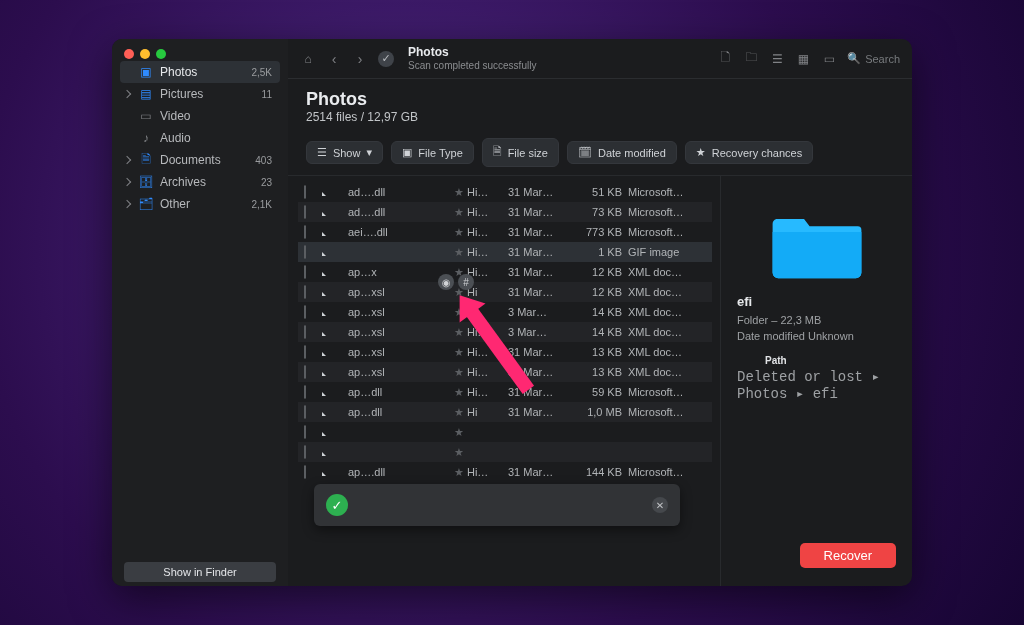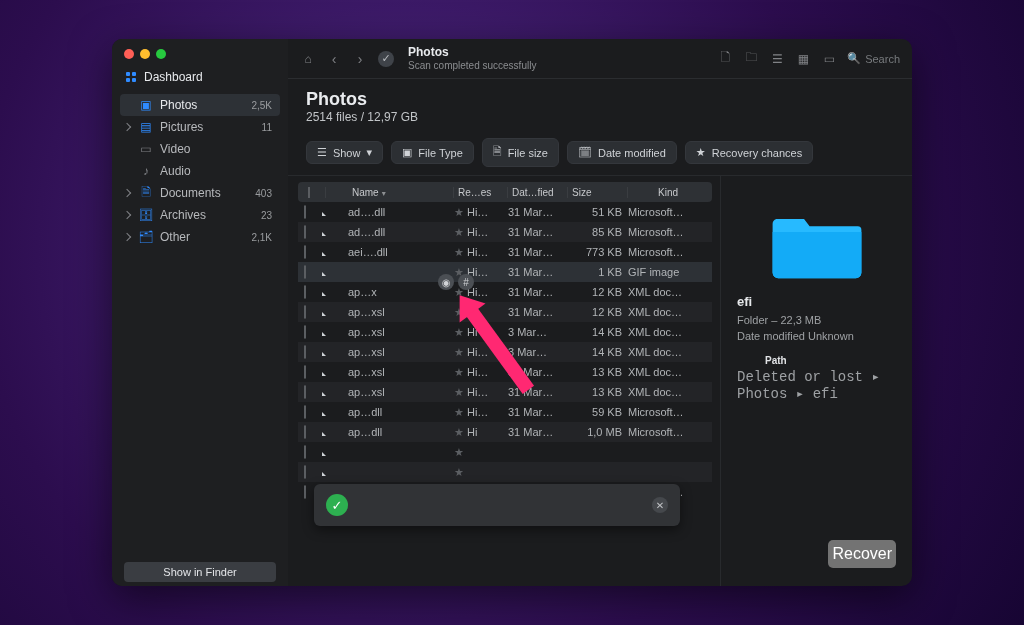--- a/index.html
+++ b/index.html
@@ -88,41 +88,32 @@
   .toast .x{margin-left:auto;width:16px;height:16px;border-radius:8px;background:#45484c;color:#c1c3c6;font-size:10px;display:flex;align-items:center;justify-content:center;cursor:pointer;}
 
   
   .inspector{width:192px;padding:26px 16px 8px;display:flex;flex-direction:column;border-left:1px solid #282a2d;}
   .folder-ic{width:96px;height:74px;margin:4px auto 14px;}
   .ins-name{color:#e6e8eb;font-size:13px;font-weight:600;margin-bottom:4px;}
   .ins-meta{color:#9ea1a4;font-size:11px;line-height:1.45;}
   .ins-h{color:#e1e3e6;font-size:10px;font-weight:600;margin-top:10px;margin-left:28px;}
   .ins-path{color:#9ea1a4;font-size:14px;margin-top:2px;font-family:Liberation Mono, monospace;}
   .ins-footer{margin-top:auto;display:flex;justify-content:flex-end;padding:10px 0 10px;}
-  .recover{background:#737373;color:#fff;border:none;border-radius:5px;padding:5px 4px;font-size:16px;cursor:pointer;}
+  .recover{background:#ef4444;color:#fff;border:none;border-radius:5px;padding:5px 24px;font-size:13px;cursor:pointer;}
 </style>
 </head>
 <body>
 
 <div class="window">
 
   <div class="sidebar">
     <div class="traffic">
       <span class="t-close"></span>
       <span class="t-min"></span>
       <span class="t-max"></span>
-    </div>
-    <div class="dash">
-      <span class="grid-icon">
-          <i></i>
-          <i></i>
-          <i></i>
-          <i></i>
-        </span>
-      <span>Dashboard</span>
     </div>
     <div class="nav" id="nav">
         <div class="nav-item active">
           <span class="chev blank"></span>
           <span class="ic">▣</span>
           <span>Photos</span>
           <span class="count">2,5K</span>
         </div>
         <div class="nav-item">
           <span class="chev"></span>
@@ -210,46 +201,37 @@
         <span>Date modified</span>
       </div>
       <div class="pill">
         <span>★</span>
         <span>Recovery chances</span>
       </div>
     </div>
 
     <div class="content">
       <div class="table-wrap">
-        <div class="thead">
-          <div><span class="cb"></span></div>
-          <div></div>
-          <div class="sort">Name</div>
-          <div>Re…es</div>
-          <div>Dat…fied</div>
-          <div>Size</div>
-          <div>Kind</div>
-        </div>
         <div class="rows" id="rows">
             <div class="row">
               <div><span class="cb"></span></div>
               <div><span class="fic"></span></div>
               <div class="name">ad….dll</div>
               <div><span class="star">★</span> Hi…</div>
               <div>31 Mar…</div>
               <div class="size">51 KB</div>
               <div class="kind">Microsoft…</div>
             </div>
             <div class="row">
               <div><span class="cb"></span></div>
               <div><span class="fic"></span></div>
               <div class="name">ad….dll</div>
               <div><span class="star">★</span> Hi…</div>
               <div>31 Mar…</div>
-              <div class="size">85 KB</div>
+              <div class="size">73 KB</div>
               <div class="kind">Microsoft…</div>
             </div>
             <div class="row">
               <div><span class="cb"></span></div>
               <div><span class="fic"></span></div>
               <div class="name">aei….dll</div>
               <div><span class="star">★</span> Hi…</div>
               <div>31 Mar…</div>
               <div class="size">773 KB</div>
               <div class="kind">Microsoft…</div>

